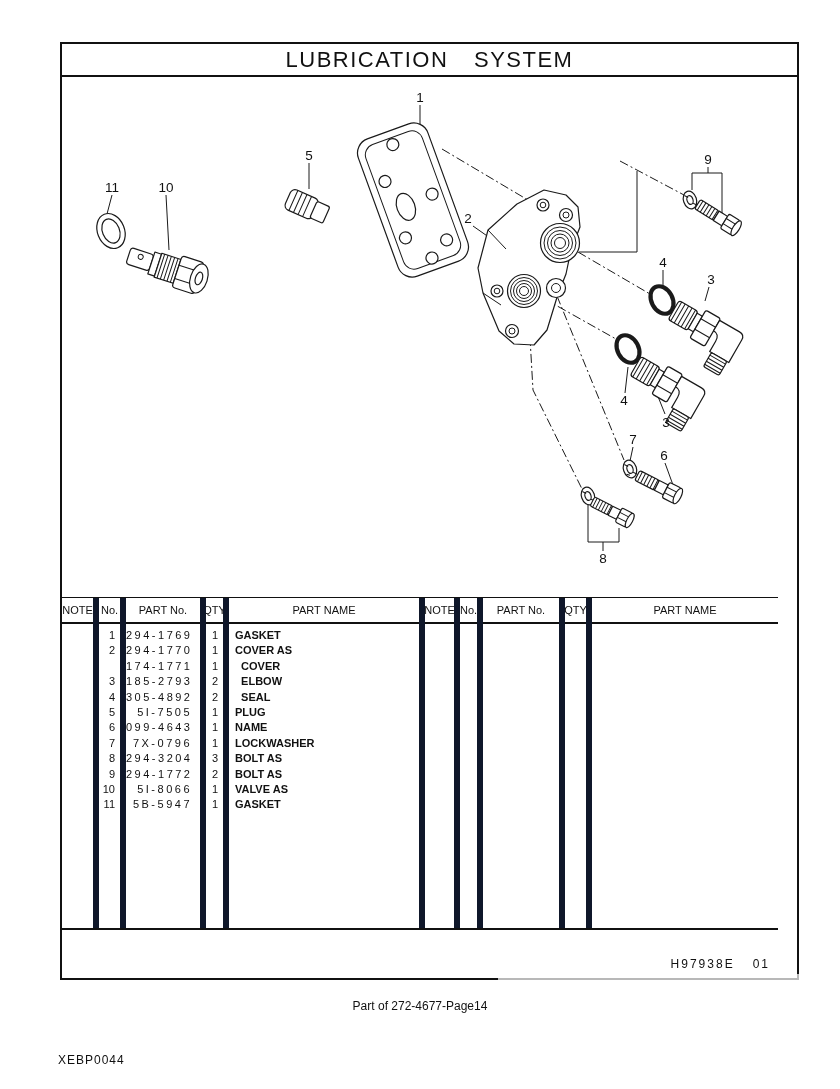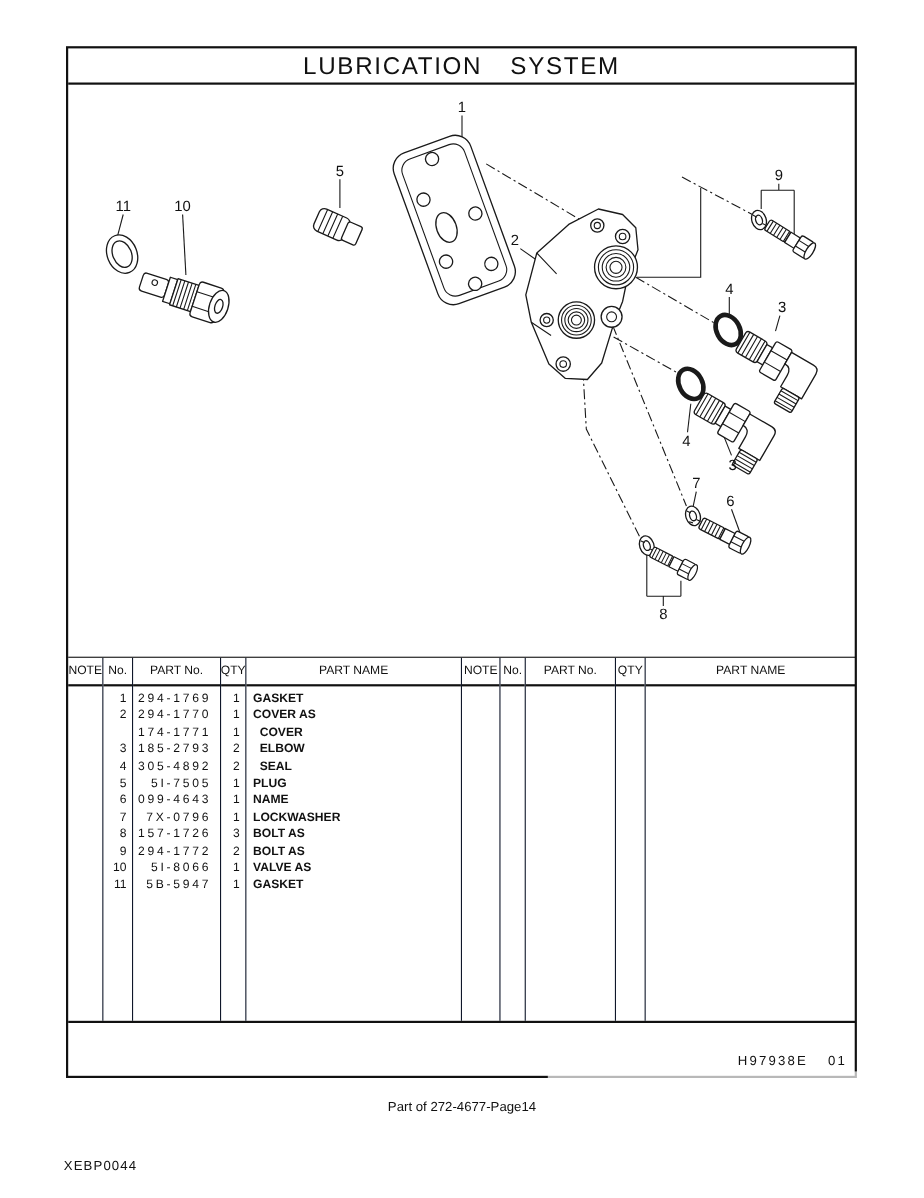--- a/index.html
+++ b/index.html
@@ -1,34 +1,34 @@
 <!DOCTYPE html>
 <html><head>
 <meta charset="utf-8">
 <style>
   html,body{margin:0;padding:0;background:#ffffff;}
   .page{position:relative;width:840px;height:1089px;background:#fff;overflow:hidden;
         font-family:"Liberation Sans",sans-serif;color:#111;}
   .outer-border{position:absolute;left:60px;top:42px;width:715px;height:934px;
-                border:2px solid #111;background:#fff;}
+                border:2px solid #111;background:#fff;padding-left:20px;}
   .title-band{position:absolute;left:0;top:0;width:100%;height:31px;border-bottom:2px solid #111;
               display:flex;align-items:center;justify-content:center;}
   .title-band h1{margin:0;font-size:22px;font-weight:normal;letter-spacing:1.5px;word-spacing:18px;color:#111;}
   svg.diagram{position:absolute;left:60px;top:75px;width:719px;height:522px;}
   svg.diagram .ln{stroke:#1a1a1a;stroke-width:1.2;fill:none;stroke-linecap:round;stroke-linejoin:round;}
   svg.diagram .thin{stroke:#1a1a1a;stroke-width:1;fill:none;}
   svg.diagram .dashdot{stroke:#1a1a1a;stroke-width:1;fill:none;stroke-dasharray:9 3 2 3;}
   svg.diagram .fillw{fill:#ffffff;}
   svg.diagram text.callout{font-family:"Liberation Sans",sans-serif;font-size:13.5px;fill:#111;
                            text-anchor:middle;}
   
   .table-region{position:absolute;left:62px;top:597px;width:716px;height:333px;
                 border-top:1.5px solid #111;border-bottom:2px solid #111;display:flex;box-sizing:border-box;align-items:flex-end;}
   .tcol{box-sizing:border-box;height:100%;}
-  .tcol + .tcol{border-left:1px solid #0f172a;}
+  .tcol + .tcol{border-left:6px solid #0f172a;}
   .tcol .hd{height:24px;border-bottom:2px solid #111;display:flex;align-items:center;
             justify-content:center;font-size:11px;white-space:nowrap;overflow:hidden;}
   .tcol .cellrow{height:15.4px;line-height:15.4px;font-size:11px;white-space:pre;overflow:hidden;}
   .tcol .body{padding-top:4px;}
   .al-r{text-align:right;padding-right:5px;}
   .al-l{text-align:left;padding-left:6px;font-weight:bold;}
   .partno .cellrow{letter-spacing:2.5px;padding-right:8px;text-align:right;}
   
   .doc-code{position:absolute;top:957px;right:70px;font-size:12px;letter-spacing:2px;color:#111;margin-left:28px;}
   .doc-code .rev{margin-left:18px;}
@@ -245,21 +245,21 @@
       <div class="hd">PART No.</div>
       <div class="body">
         <div class="cellrow">294-1769</div>
         <div class="cellrow">294-1770</div>
         <div class="cellrow">174-1771</div>
         <div class="cellrow">185-2793</div>
         <div class="cellrow">305-4892</div>
         <div class="cellrow">5I-7505</div>
         <div class="cellrow">099-4643</div>
         <div class="cellrow">7X-0796</div>
-        <div class="cellrow">157-1726</div>
+        <div class="cellrow">294-3204</div>
         <div class="cellrow">294-1772</div>
         <div class="cellrow">5I-8066</div>
         <div class="cellrow">5B-5947</div>
       </div>
     </div>
     <div class="tcol" style="width:23px">
       <div class="hd">QTY</div>
       <div class="body al-r">
         <div class="cellrow">1</div>
         <div class="cellrow">1</div>

